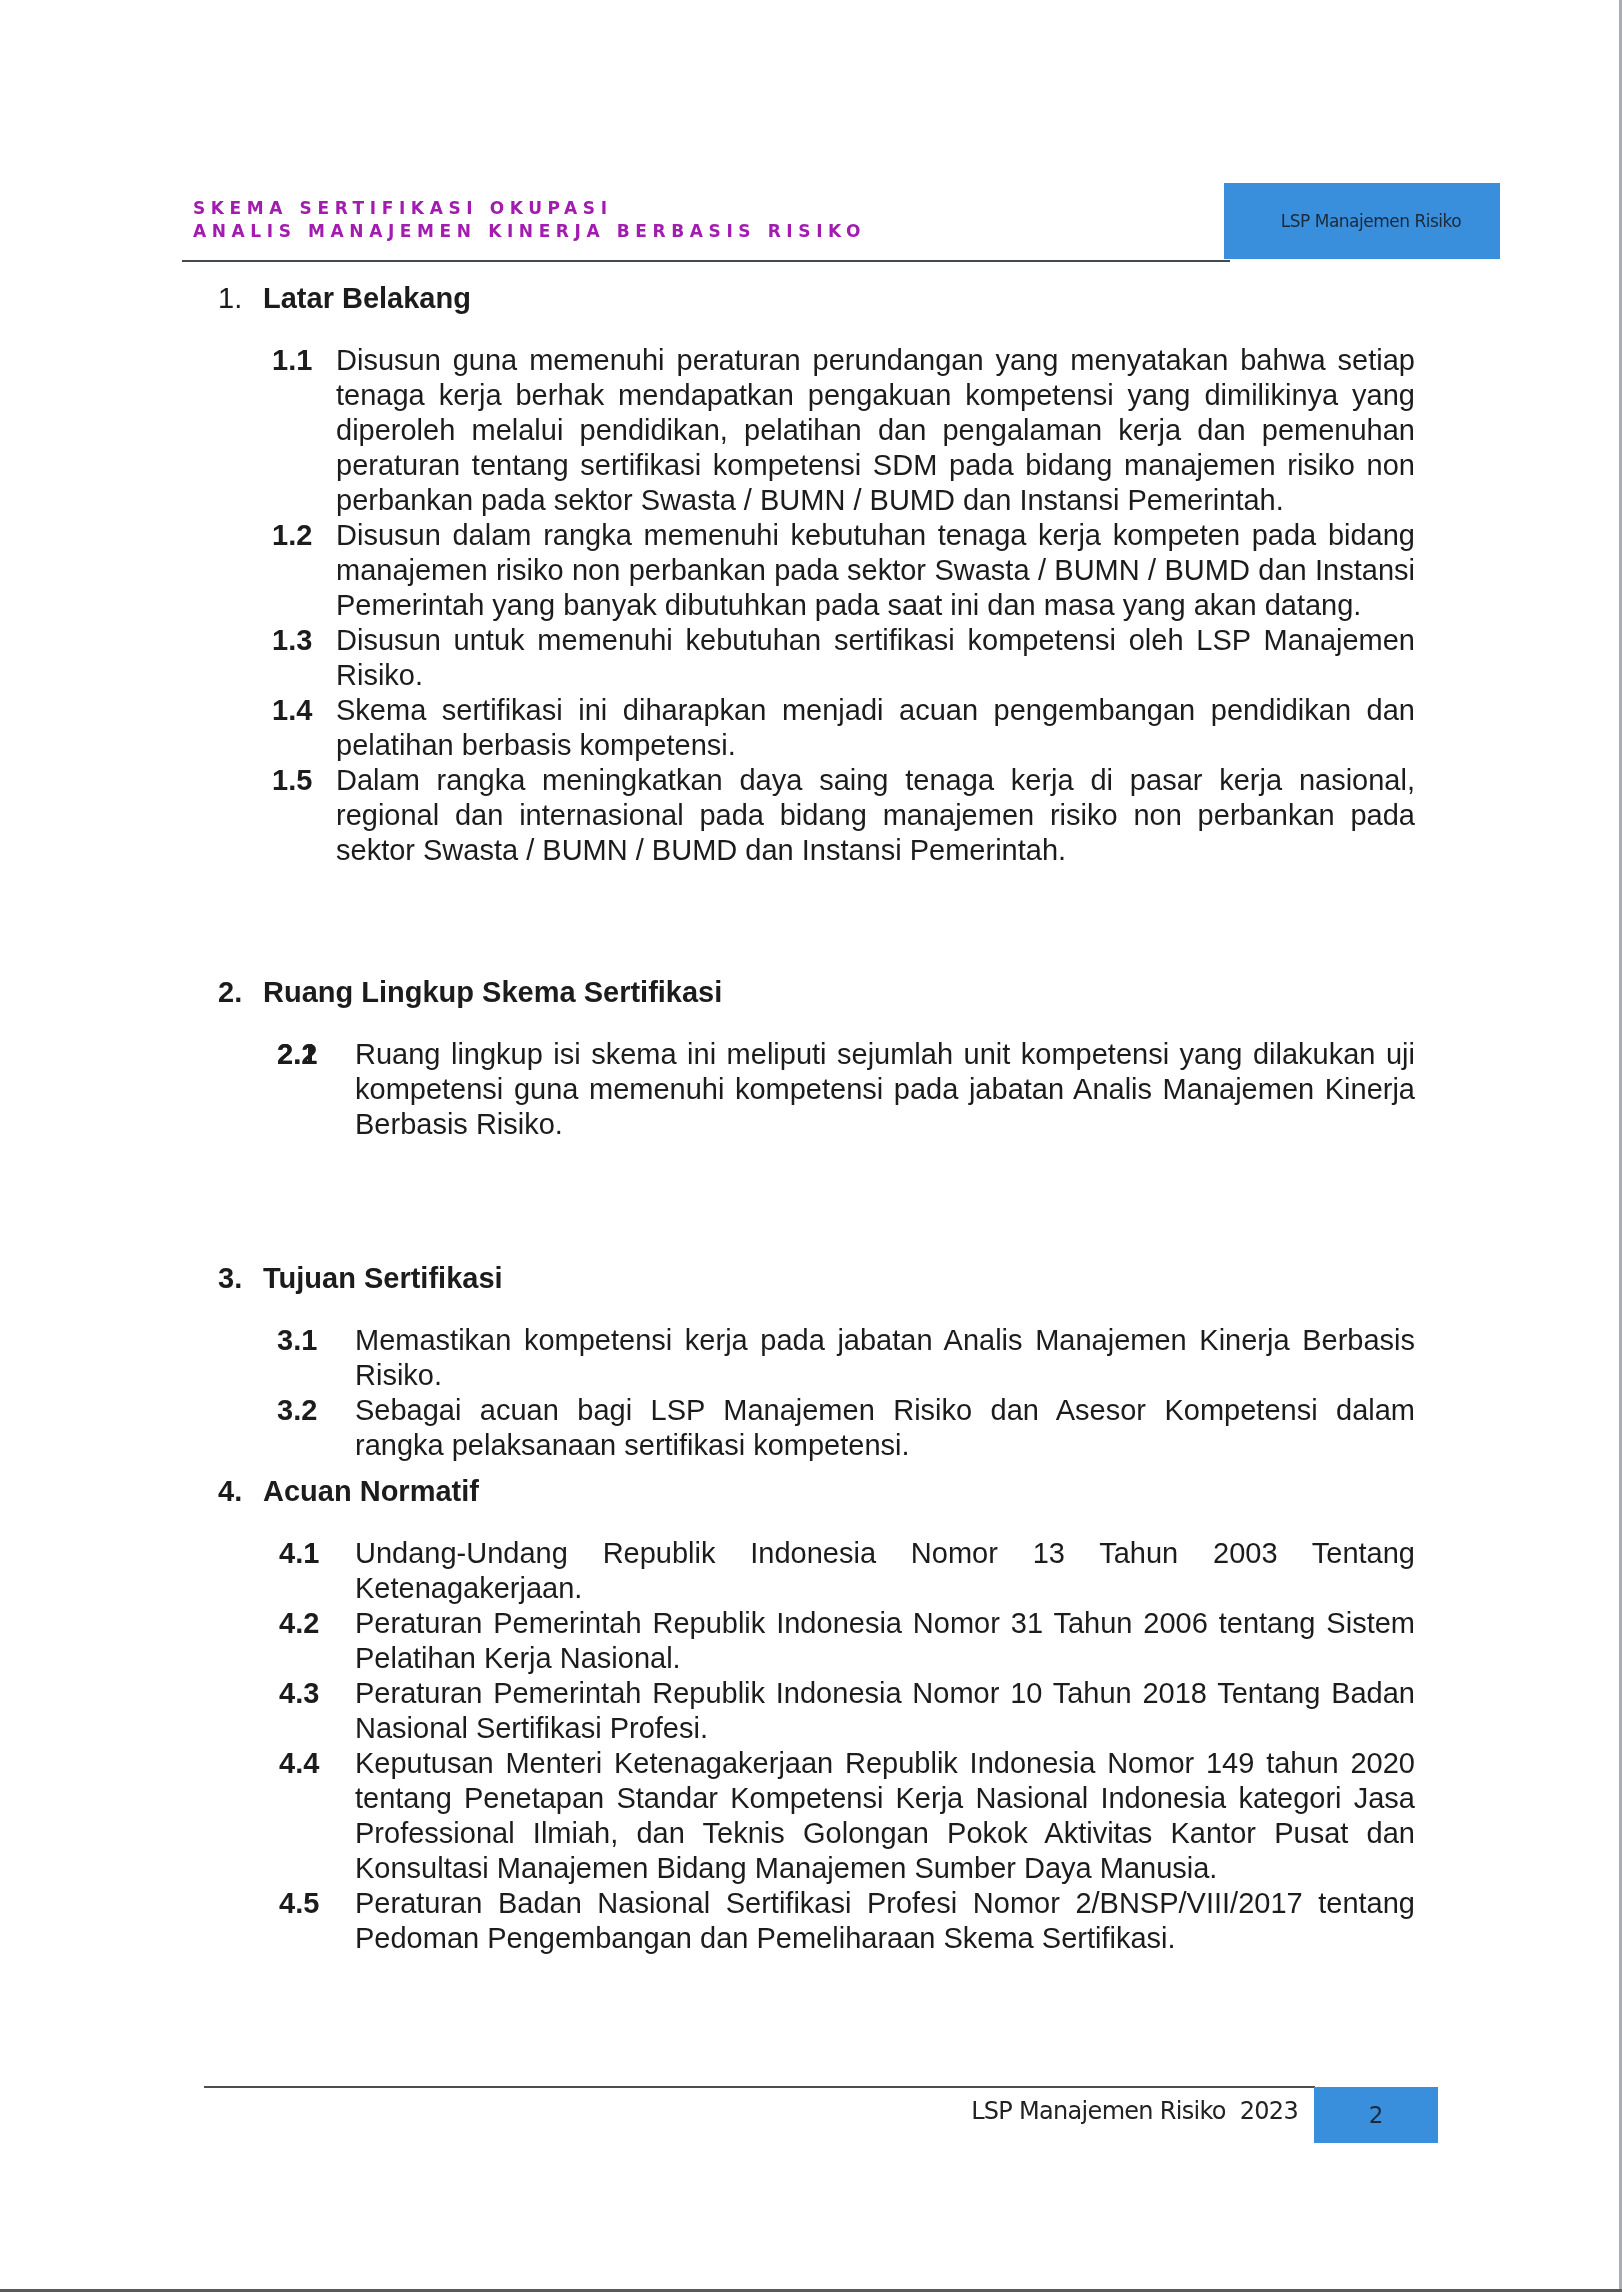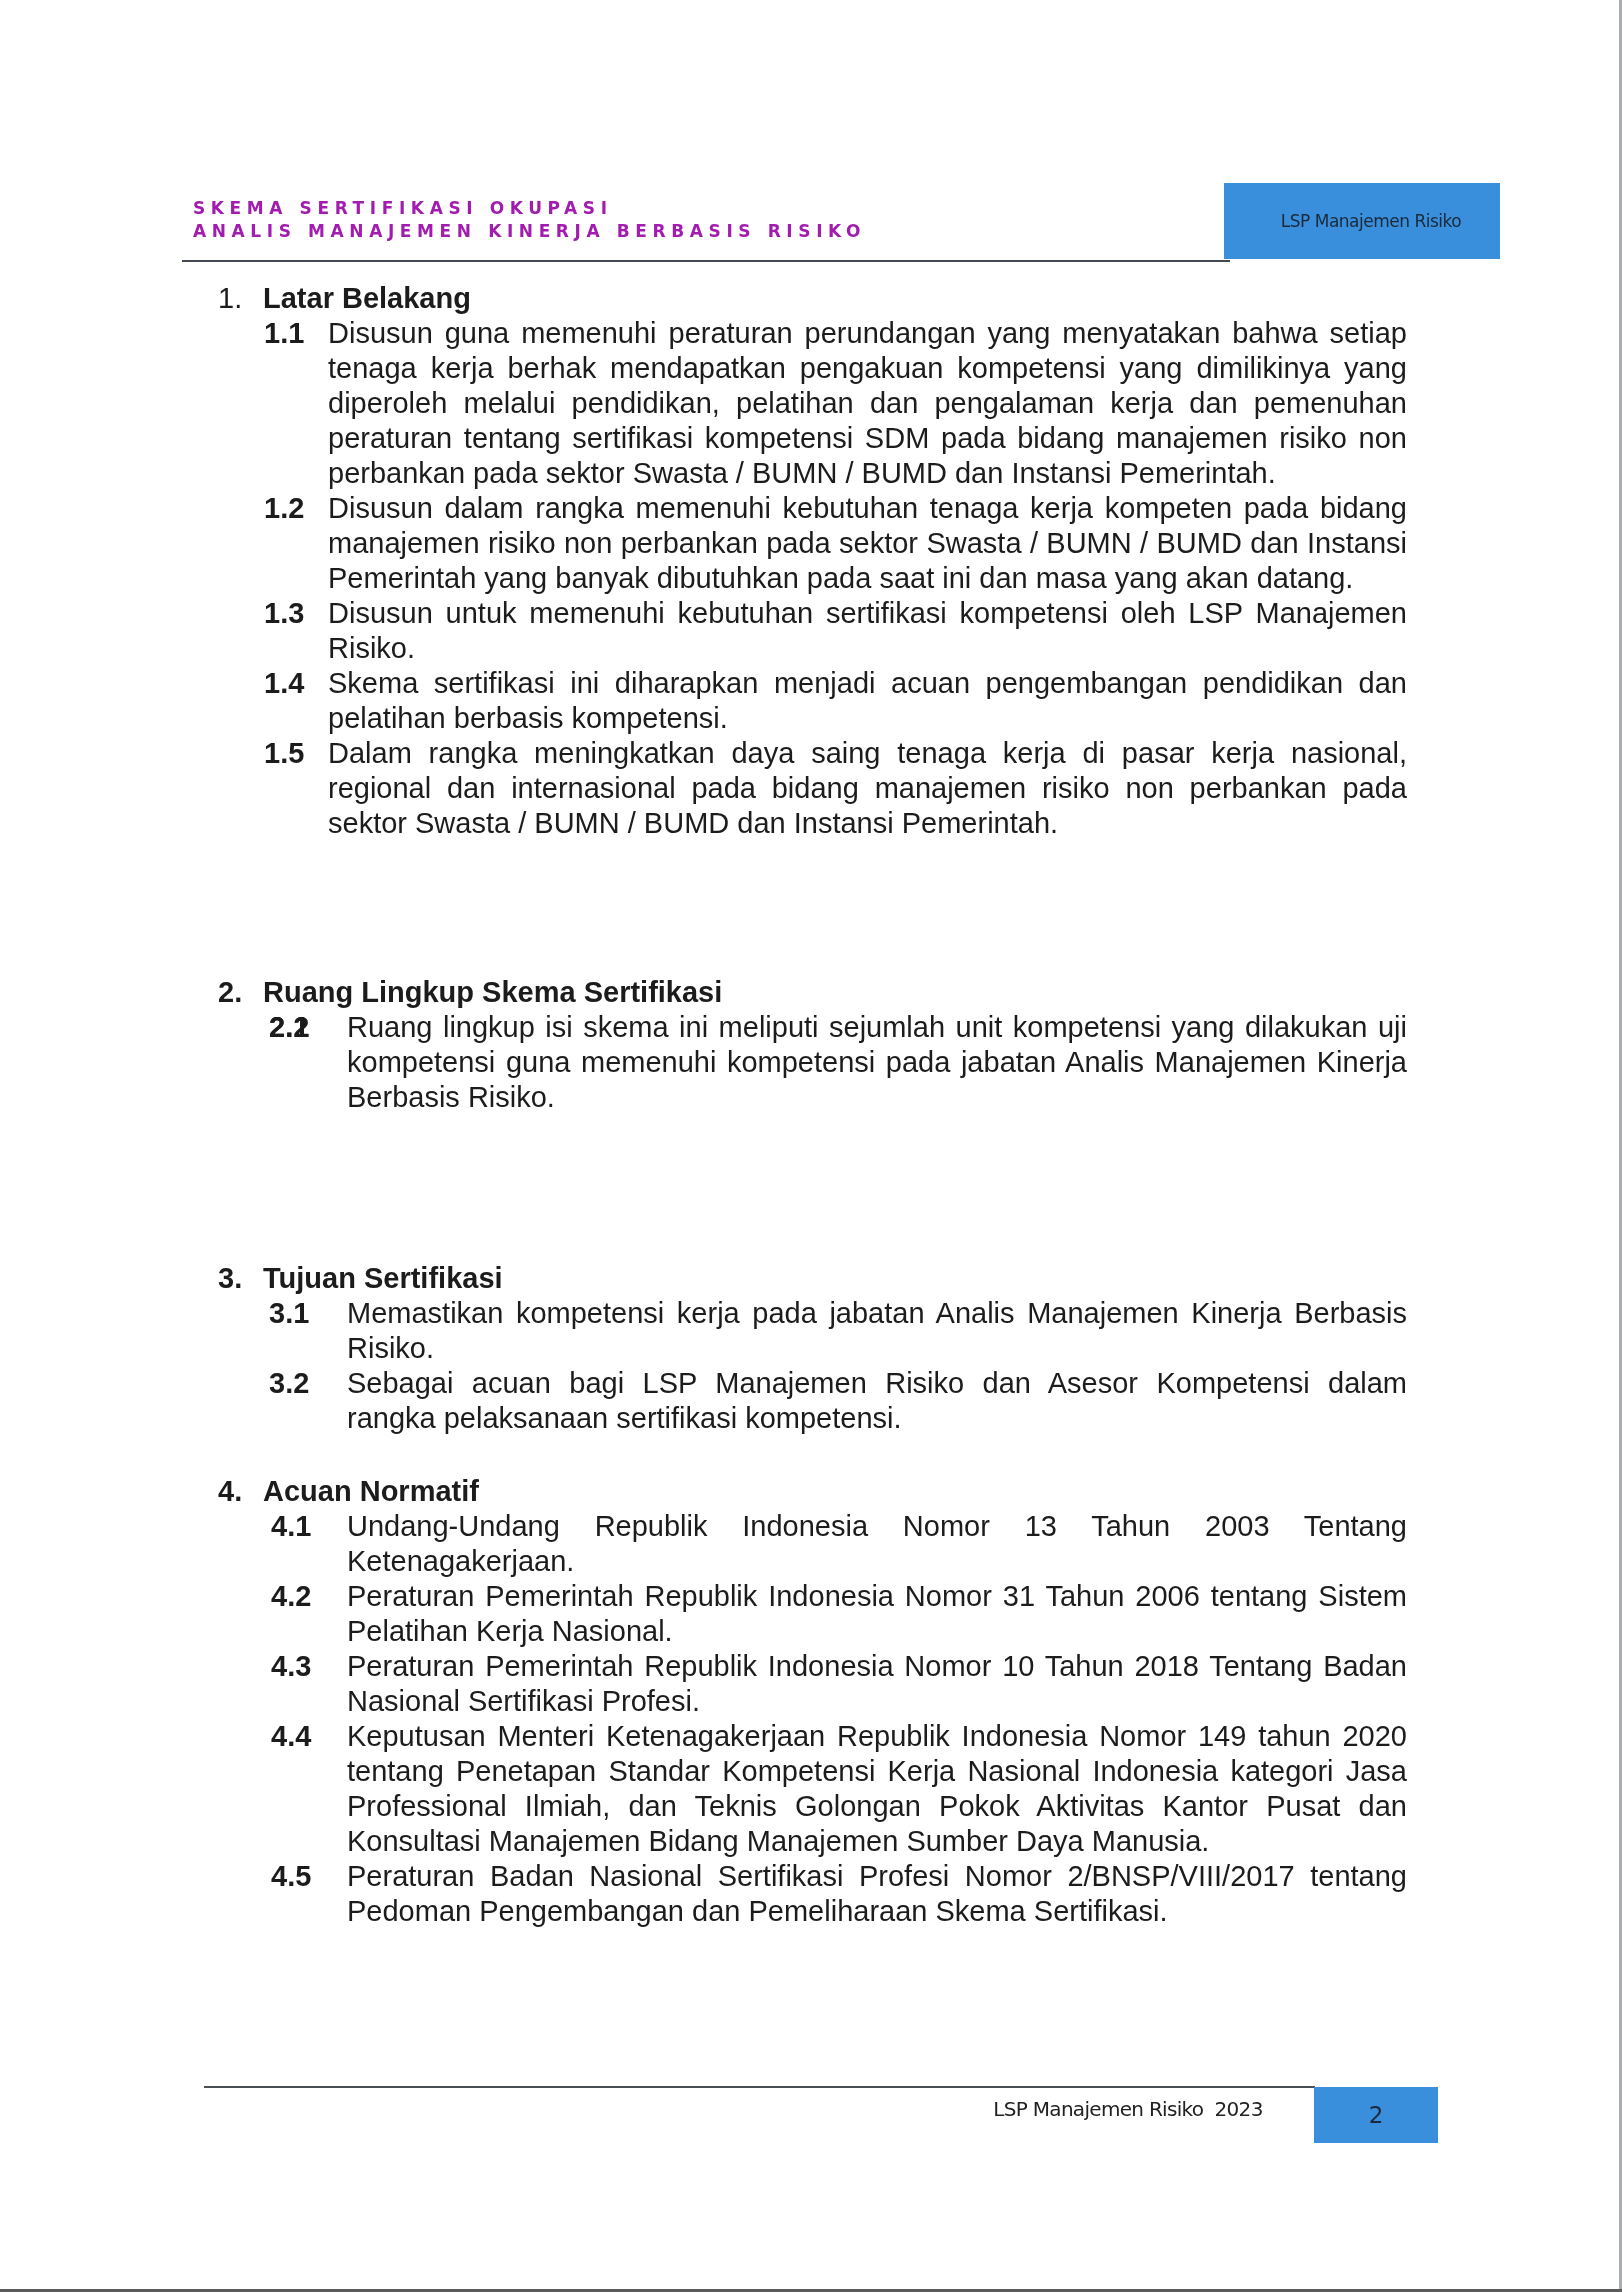--- a/index.html
+++ b/index.html
@@ -16,28 +16,28 @@
   .hdr-box { position: absolute; left: 1224px; top: 183px; width: 276px; height: 76px; background: #3a8fdc;
     display: flex; align-items: center; justify-content: center; }
   .hdr-box span { font-family: "DejaVu Sans", sans-serif; font-size: 17px; font-weight: normal; color: #1b2a3a;
     letter-spacing: -0.5px; margin-left: 18px; }
 
   .content { position: absolute; left: 0; top: 0; width: 1623px; }
   .section { position: absolute; left: 0; width: 1623px; }
   .sec-title { position: absolute; left: 218px; font-size: 29px; line-height: 36px; white-space: nowrap; }
   .sec-num { display: inline-block; width: 45px; }
   .sec-title b { font-weight: bold; }
-  .items { position: absolute; left: 0; width: 1606px; }
+  .items { position: absolute; left: 8px; width: 1606px; margin-top: 27px; }
   .item { position: relative; font-size: 29px; line-height: 35px; }
   .item-num { position: absolute; font-weight: bold; }
   .item-text { text-align: justify; text-align-last: left; margin-right: 199px; }
 
   .ftr-line { position: absolute; left: 204px; top: 2086px; width: 1111px; height: 1.8px; background: #4a4f56; }
-  .ftr-text { position: absolute; left: 958px; top: 2097px; width: 340px; text-align: center;
-    font-family: "DejaVu Sans", sans-serif; font-size: 20px; letter-spacing: -0.7px; color: #222; }
+  .ftr-text { position: absolute; left: 958px; top: 2097px; width: 340px; text-align: right;
+    font-family: "DejaVu Sans", sans-serif; font-size: 24px; letter-spacing: -0.7px; color: #222; }
   .ftr-box { position: absolute; left: 1314px; top: 2087px; width: 124px; height: 56px; background: #3a8fdc;
     display: flex; align-items: center; justify-content: center; }
   .ftr-box span { font-family: "DejaVu Sans", sans-serif; font-size: 23px; color: #1b2a3a; }
 </style>
 </head>
 <body>
 
 <div class="edge-right"></div>
 <div class="edge-bottom"></div>
 

